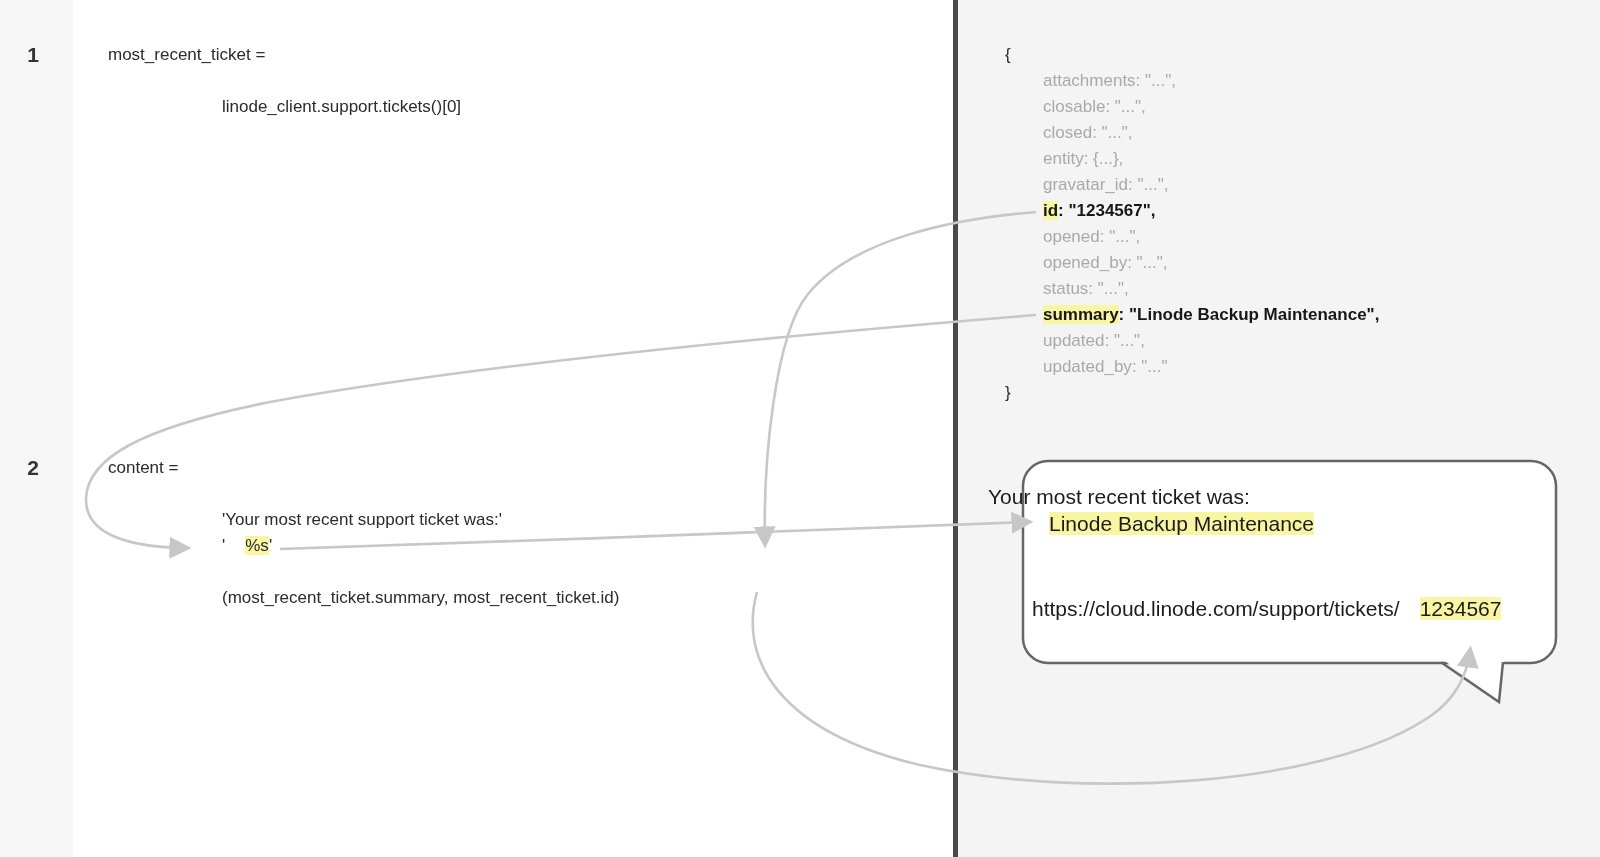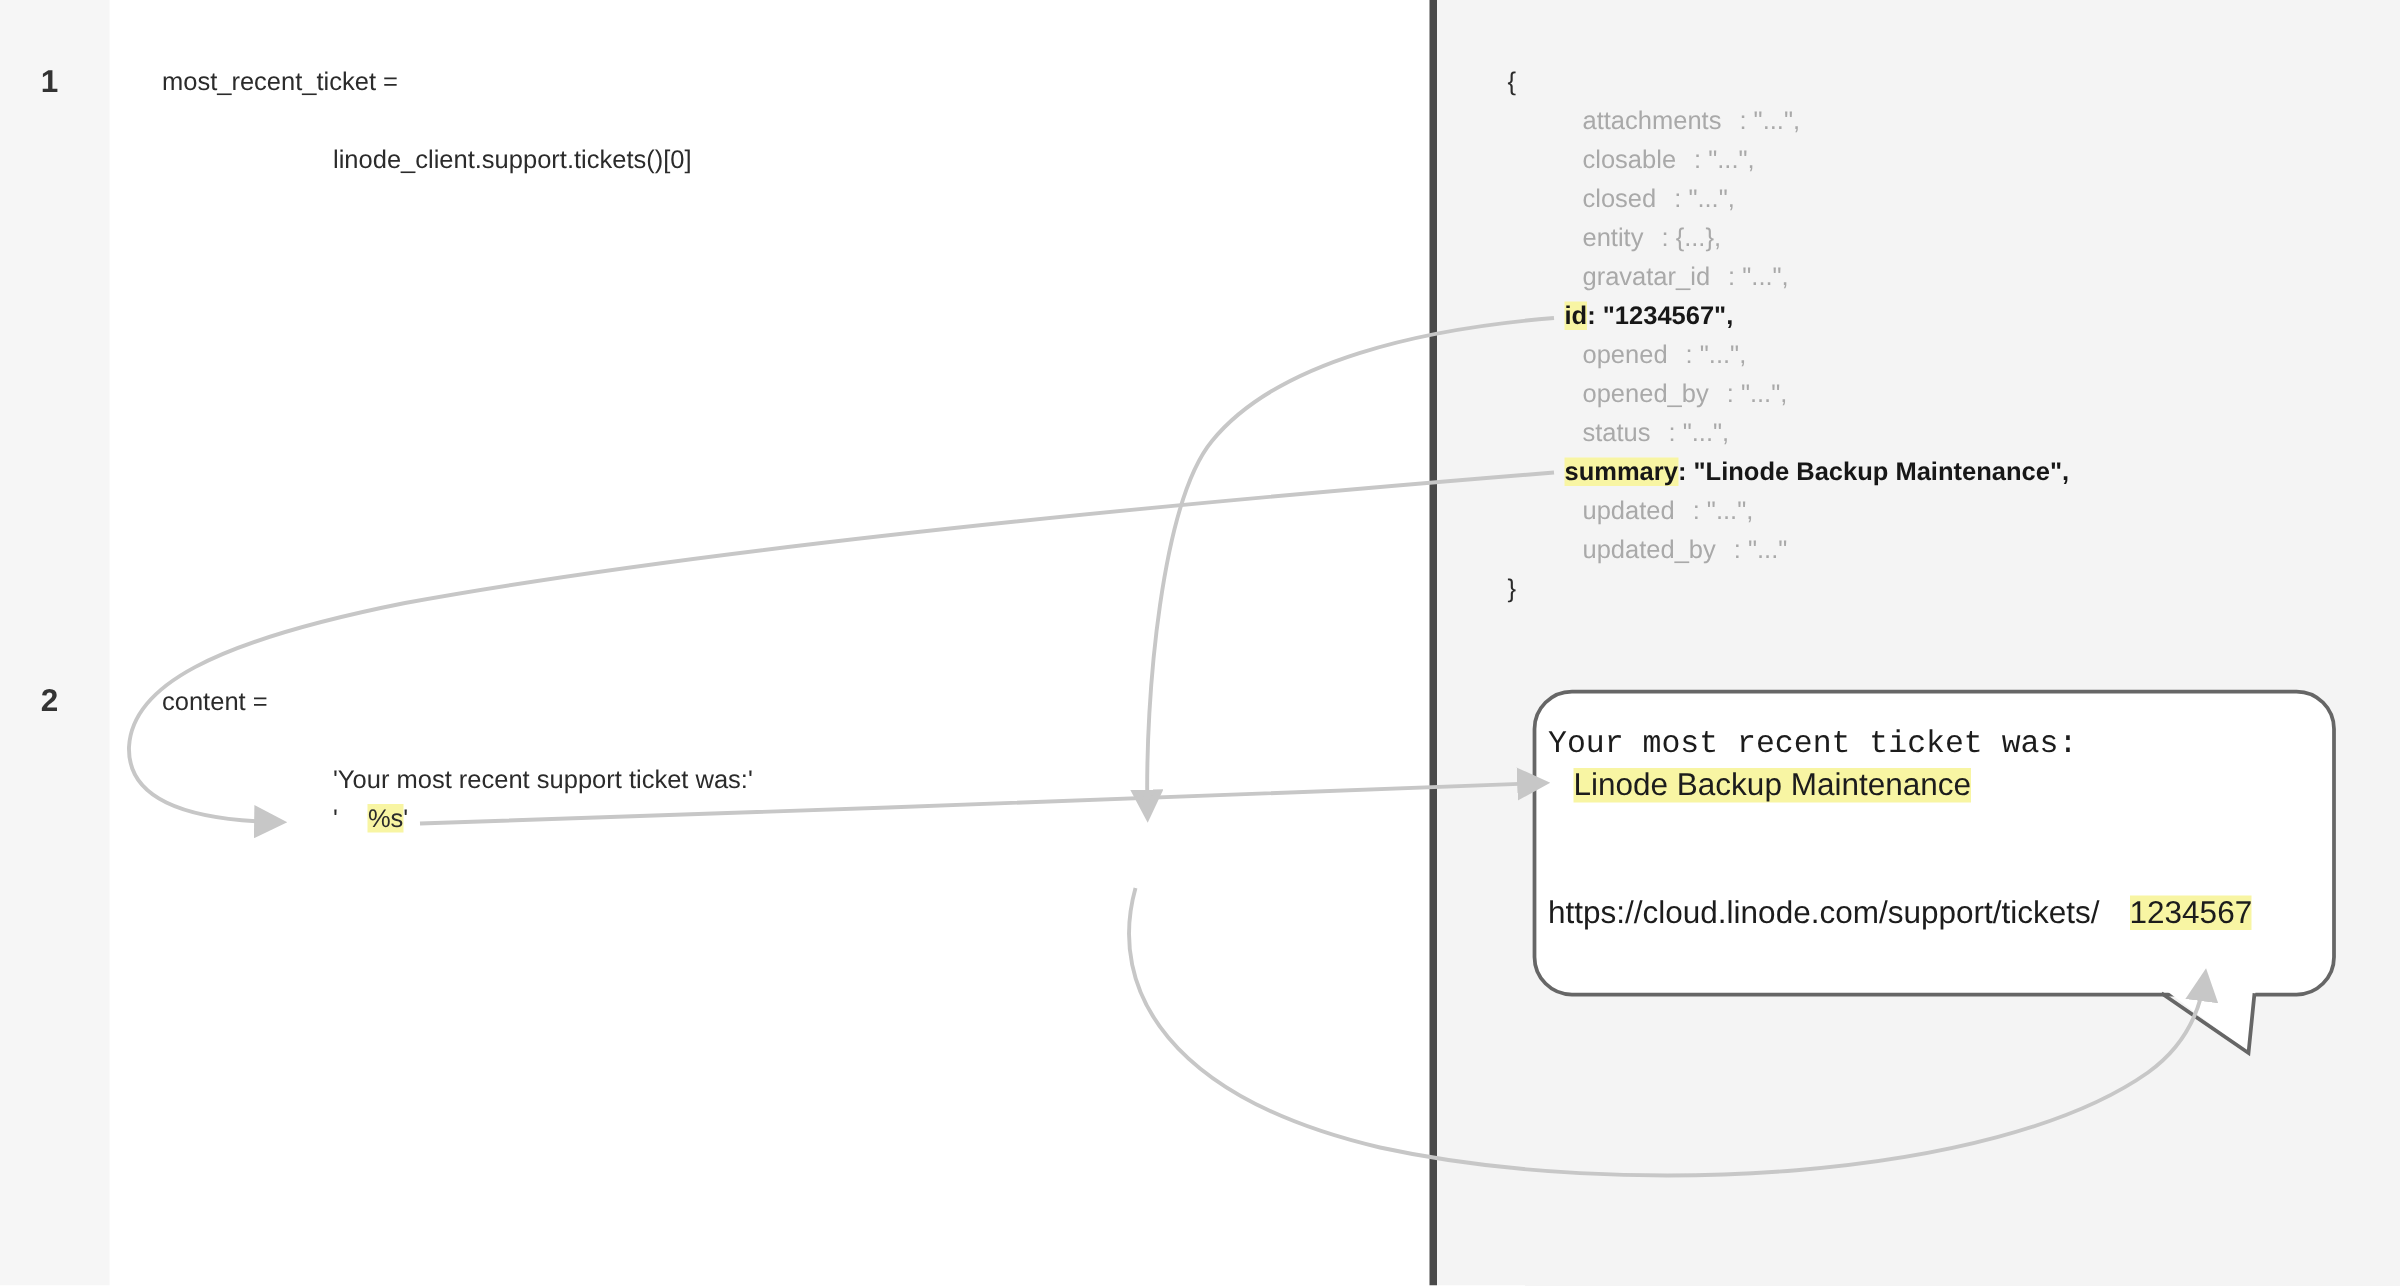--- a/index.html
+++ b/index.html
@@ -29,21 +29,21 @@
   #ah path{fill:var(--arrow);}
 
   .layer{position:absolute;left:0;top:0;width:1600px;height:857px;z-index:3;pointer-events:none;}
 
   .t{position:absolute;white-space:pre;font-family:Liberation Sans, sans-serif;
      font-size:17px;line-height:26px;color:var(--code-color);}
   .lineno{position:absolute;width:30px;text-align:center;font-family:"Liberation Sans",sans-serif;
      font-weight:bold;font-size:21px;line-height:26px;color:#333333;}
   .hlx{background:var(--highlight);margin-left:20px;}
 
-  .gray{color:var(--json-gray);margin-left:12px;}
+  .gray{color:var(--json-gray);}
   .bold{color:var(--bold-color);font-weight:bold;}
   .bold-hl{color:var(--bold-color);font-weight:bold;background:var(--highlight);}
 
   .bub{position:absolute;white-space:pre;font-family:"Liberation Sans",sans-serif;
      font-size:21px;line-height:27px;color:#1c1c1c;}
 </style>
 </head>
 <body>
 
 <div class="gutter"></div>
@@ -76,35 +76,36 @@
 
   <div class="lineno" style="left:18px;top:42px;">1</div>
   <div class="lineno" style="left:18px;top:455px;">2</div>
 
   <div class="t" style="left:108px;top:42px;">most_recent_ticket =</div>
   <div class="t" style="left:222px;top:94px;">linode_client.support.tickets()[0]</div>
 
   <div class="t" style="left:108px;top:455px;">content =</div>
   <div class="t" style="left:222px;top:507px;">'Your most recent support ticket was:'</div>
   <div class="t" style="left:222px;top:533px;"><span>'</span><span class="hlx">%s</span><span>'</span></div>
+  <div class="t" style="left:222px;top:585px;">(most_recent_ticket.summary, most_recent_ticket.id)</div>
 
   <div class="t" style="left:1005px;top:42px;">{</div>
 
   <div class="t" style="left:1043px;top:68px;"><span class="gray">attachments</span><span class="gray">: "...",</span></div>
   <div class="t" style="left:1043px;top:94px;"><span class="gray">closable</span><span class="gray">: "...",</span></div>
   <div class="t" style="left:1043px;top:120px;"><span class="gray">closed</span><span class="gray">: "...",</span></div>
   <div class="t" style="left:1043px;top:146px;text-align:right;"><span class="gray">entity</span><span class="gray">: {...},</span></div>
   <div class="t" style="left:1043px;top:172px;"><span class="gray">gravatar_id</span><span class="gray">: "...",</span></div>
   <div class="t" style="left:1043px;top:198px;"><span class="bold-hl">id</span><span class="bold">: "1234567",</span></div>
   <div class="t" style="left:1043px;top:224px;"><span class="gray">opened</span><span class="gray">: "...",</span></div>
   <div class="t" style="left:1043px;top:250px;"><span class="gray">opened_by</span><span class="gray">: "...",</span></div>
   <div class="t" style="left:1043px;top:276px;"><span class="gray">status</span><span class="gray">: "...",</span></div>
   <div class="t" style="left:1043px;top:302px;"><span class="bold-hl">summary</span><span class="bold">: "Linode Backup Maintenance",</span></div>
   <div class="t" style="left:1043px;top:328px;"><span class="gray">updated</span><span class="gray">: "...",</span></div>
   <div class="t" style="left:1043px;top:354px;"><span class="gray">updated_by</span><span class="gray">: "..."</span></div>
 
   <div class="t" style="left:1005px;top:380px;">}</div>
 
-  <div class="bub" style="left:1032px;top:483px;font-family:Liberation Mono, monospace;">Your most recent ticket was:</div>
+  <div class="bub" style="left:988px;top:483px;">Your most recent ticket was:</div>
   <div class="bub" style="left:1029px;top:510px;"><span class="hlx">Linode Backup Maintenance</span></div>
   <div class="bub" style="left:1032px;top:595px;"><span>https://cloud.linode.com/support/tickets/</span><span class="hlx">1234567</span></div>
 
 </div>
 
 </body></html>

